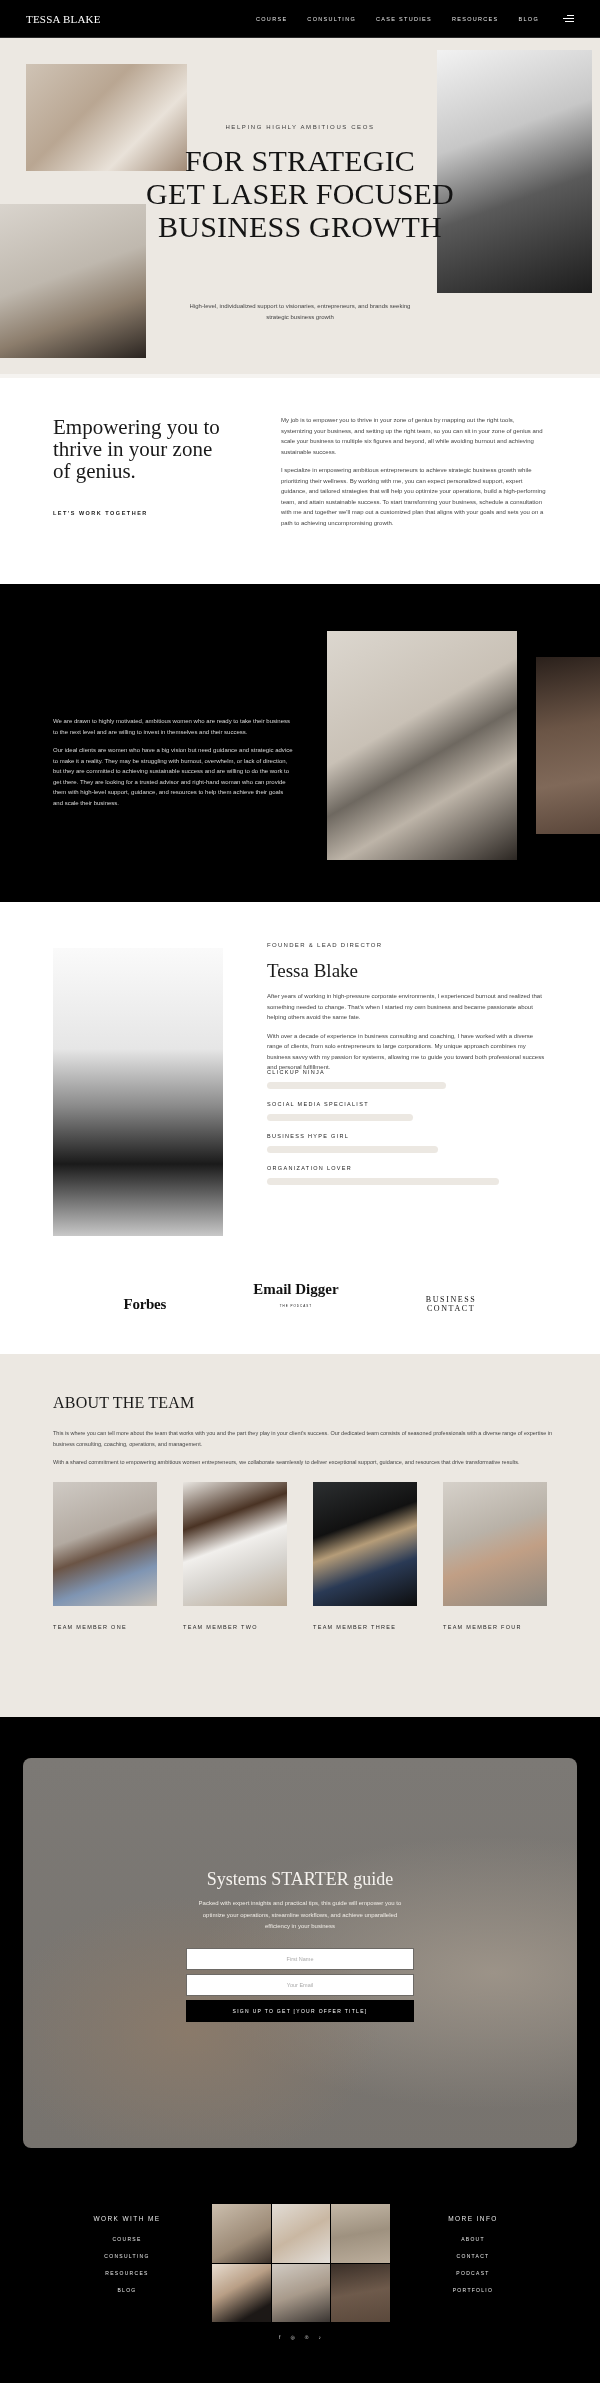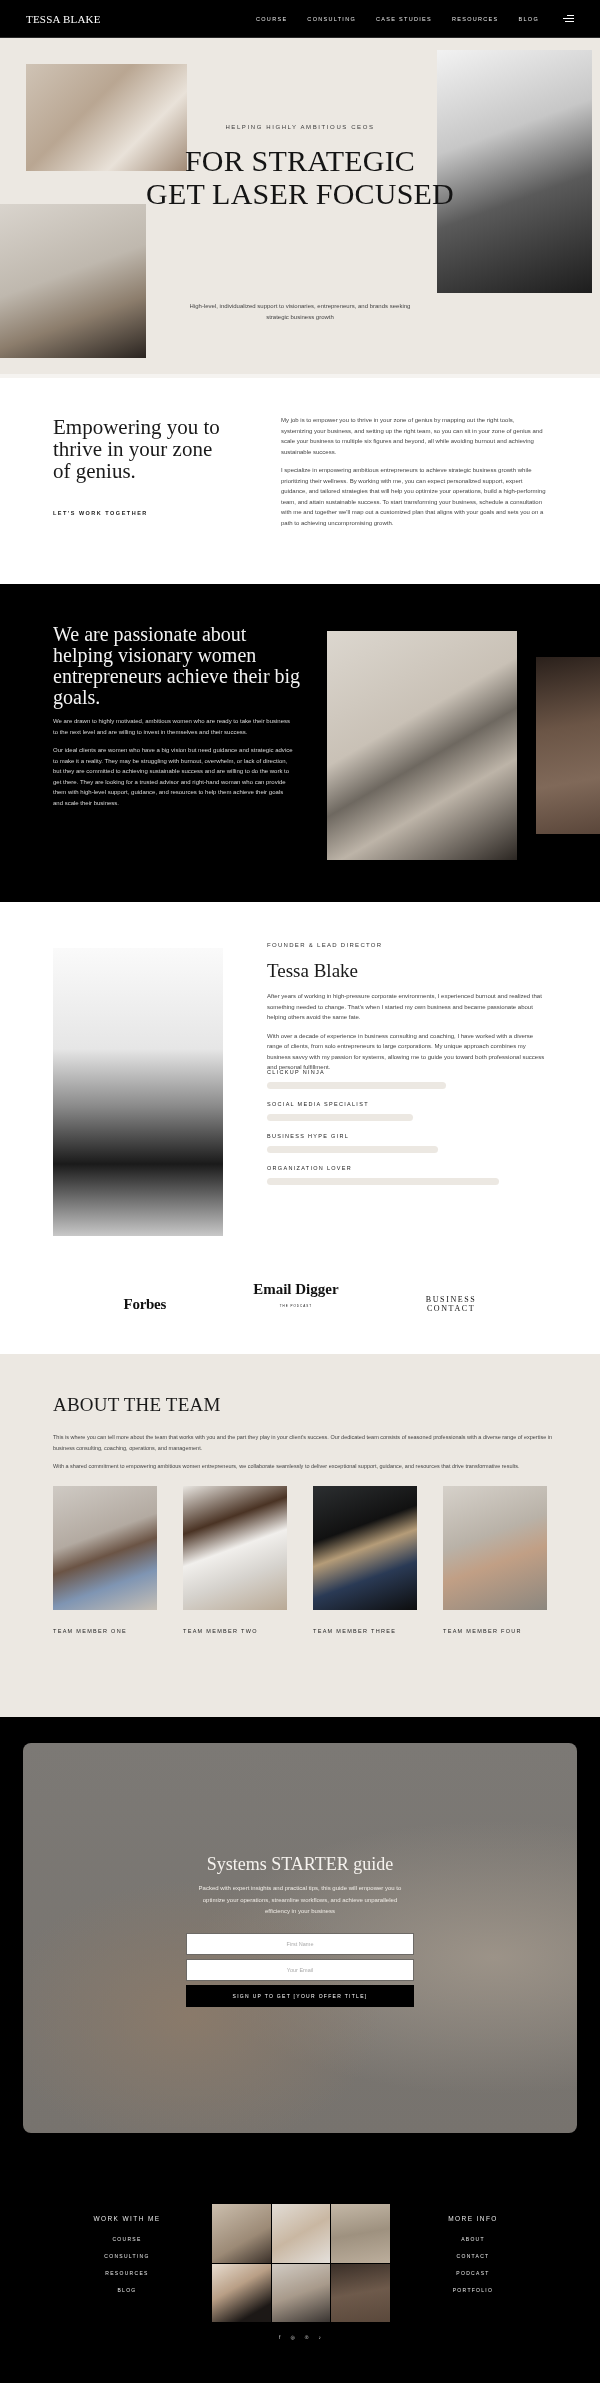--- a/index.html
+++ b/index.html
@@ -49,34 +49,34 @@
   .skill-label { font-size: 5.5px; letter-spacing: 1.3px; color: #222; height: 10px; }
   .skill-bar { height: 7px; border-radius: 4px; background: #ece8e2; margin: 3px 0 12px; }
   .logos { position: absolute; top: 380px; left: 0; width: 600px; display: flex; justify-content: space-around; align-items: flex-end; padding: 0 80px; }
   .logo-forbes { font-family: "Liberation Serif", serif; font-weight: 700; font-size: 15px; color: #111; letter-spacing: -0.3px; }
   .logo-goal { text-align: center; font-family: "Liberation Serif", serif; font-weight: 700; font-size: 15px; line-height: 14px; color: #111; }
   .logo-goal small { display: block; font-family: "Liberation Sans", sans-serif; font-size: 3px; letter-spacing: 1px; font-weight: 400; margin-top: 3px; }
   .logo-bi { text-align: center; font-size: 8px; letter-spacing: 1.6px; line-height: 9px; color: #111; font-family: Liberation Serif, serif; }
 
   
   .team { position: relative; height: 363px; background: #ece8e2; padding: 40px 53px 0; }
-  .team h2 { font-size: 19px; font-weight: 400; color: #1a1a1a; letter-spacing: 0.2px; }
+  .team h2 { font-size: 16px; font-weight: 400; color: #1a1a1a; letter-spacing: 0.2px; }
   .team .txt { margin-top: 16px; width: 500px; }
   .team .body-p { font-size: 5.5px; }
   .members { display: flex; gap: 26px; margin-top: 14px; }
   .member { width: 104px; }
   .member .pic { width: 104px; height: 124px; }
   .member .name { font-size: 5.5px; letter-spacing: 1.3px; color: #222; margin-top: 18px; }
   .m1 { background: linear-gradient(160deg,#cfcac4 0%,#b3aaa1 40%,#6b5445 55%,#7f95b3 75%,#c7c0b6 100%); }
   .m2 { background: linear-gradient(160deg,#e9e6e1 0%,#4a3324 30%,#f1efec 50%,#d6d3ce 70%,#b9a995 100%); }
   .m3 { background: linear-gradient(160deg,#2c2f31 0%,#111 35%,#b59c78 50%,#2a3a55 70%,#0d0d0d 100%); }
   .m4 { background: linear-gradient(160deg,#d6d1ca 0%,#b9b2a8 40%,#c19f85 60%,#8c877f 100%); }
 
   
-  .cta-wrap { background: #000; padding: 26px 23px 33px; height: 448px; }
+  .cta-wrap { background: #000; padding: 41px 23px 33px; height: 448px; }
   .cta-card { position: relative; width: 554px; height: 390px; border-radius: 8px; overflow: hidden;
     background: radial-gradient(ellipse at 30% 70%, #8a7a6a 0%, transparent 35%), radial-gradient(ellipse at 85% 55%, #9c9388 0%, transparent 45%), linear-gradient(180deg,#7c7975 0%,#77736e 100%); }
   .cta-card .overlay-title { position: absolute; top: 111px; left: 0; width: 100%; text-align: center; font-size: 18px; color: #f5f2ee; font-weight: 400; }
   .cta-card .overlay-sub { position: absolute; top: 140px; left: 167px; width: 220px; text-align: center; font-size: 6px; line-height: 11.5px; color: #f0ece6; }
   .form { position: absolute; top: 190px; left: 163px; width: 228px; }
   .form input { display: block; width: 100%; height: 22px; border: 1px solid #6d6a66; background: #fff; text-align: center; font-size: 5.5px; color: #999; margin-bottom: 4px; font-family: "Liberation Sans", sans-serif; }
   .form input::placeholder { color: #aaa; }
   .form button { display: block; width: 100%; height: 22px; border: none; background: #000; color: #fff; font-size: 5px; letter-spacing: 1.3px; font-family: "Liberation Sans", sans-serif; cursor: pointer; }
 
   
@@ -116,37 +116,37 @@
 </header>
 
 <section class="hero">
   <div class="photo ph-warm" style="left:26px;top:26px;width:161px;height:107px;"></div>
   <div class="photo ph-desk" style="left:0;top:166px;width:146px;height:154px;"></div>
   <div class="photo ph-bw" style="left:437px;top:12px;width:155px;height:243px;"></div>
   <div class="hero-kicker">HELPING HIGHLY AMBITIOUS CEOS</div>
   <h1 class="hero-title serif">
     <div>FOR STRATEGIC</div>
     <div>GET LASER FOCUSED</div>
+    <div>BUSINESS GROWTH</div>
   </h1>
   <p class="hero-sub">High-level, individualized support to visionaries, entrepreneurs, and brands seeking strategic business growth</p>
 </section>
 
 <section class="intro">
   <div class="intro-left">
     <h2 class="serif">Empowering you to thrive in your zone of genius.</h2>
     <a class="cta">LET'S WORK TOGETHER</a>
   </div>
   <div class="intro-right">
     <p class="body-p">My job is to empower you to thrive in your zone of genius by mapping out the right tools, systemizing your business, and setting up the right team, so you can sit in your zone of genius and scale your business to multiple six figures and beyond, all while avoiding burnout and achieving sustainable success.</p>
     <p class="body-p">I specialize in empowering ambitious entrepreneurs to achieve strategic business growth while prioritizing their wellness. By working with me, you can expect personalized support, expert guidance, and tailored strategies that will help you optimize your operations, build a high-performing team, and attain sustainable success. To start transforming your business, schedule a consultation with me and together we'll map out a customized plan that aligns with your goals and sets you on a path to achieving uncompromising growth.</p>
   </div>
 </section>
 
 <section class="passion">
-  <h2 class="serif">We are passionate about helping visionary women entrepreneurs achieve their big goals.</h2>
   <div class="txt">
     <p class="body-p">We are drawn to highly motivated, ambitious women who are ready to take their business to the next level and are willing to invest in themselves and their success.</p>
     <p class="body-p">Our ideal clients are women who have a big vision but need guidance and strategic advice to make it a reality. They may be struggling with burnout, overwhelm, or lack of direction, but they are committed to achieving sustainable success and are willing to do the work to get there. They are looking for a trusted advisor and right-hand woman who can provide them with high-level support, guidance, and resources to help them achieve their goals and scale their business.</p>
   </div>
   <div class="photo ph-laptop" style="left:327px;top:47px;width:190px;height:229px;"></div>
   <div class="photo ph-brown" style="left:536px;top:73px;width:64px;height:177px;"></div>
 </section>
 
 <section class="founder">
   <div class="photo ph-bw" style="left:53px;top:46px;width:170px;height:288px;background:linear-gradient(180deg,#fafafa 0%,#e6e6e6 35%,#8a8a8a 55%,#1a1a1a 75%,#c8c8c8 100%);"></div>

